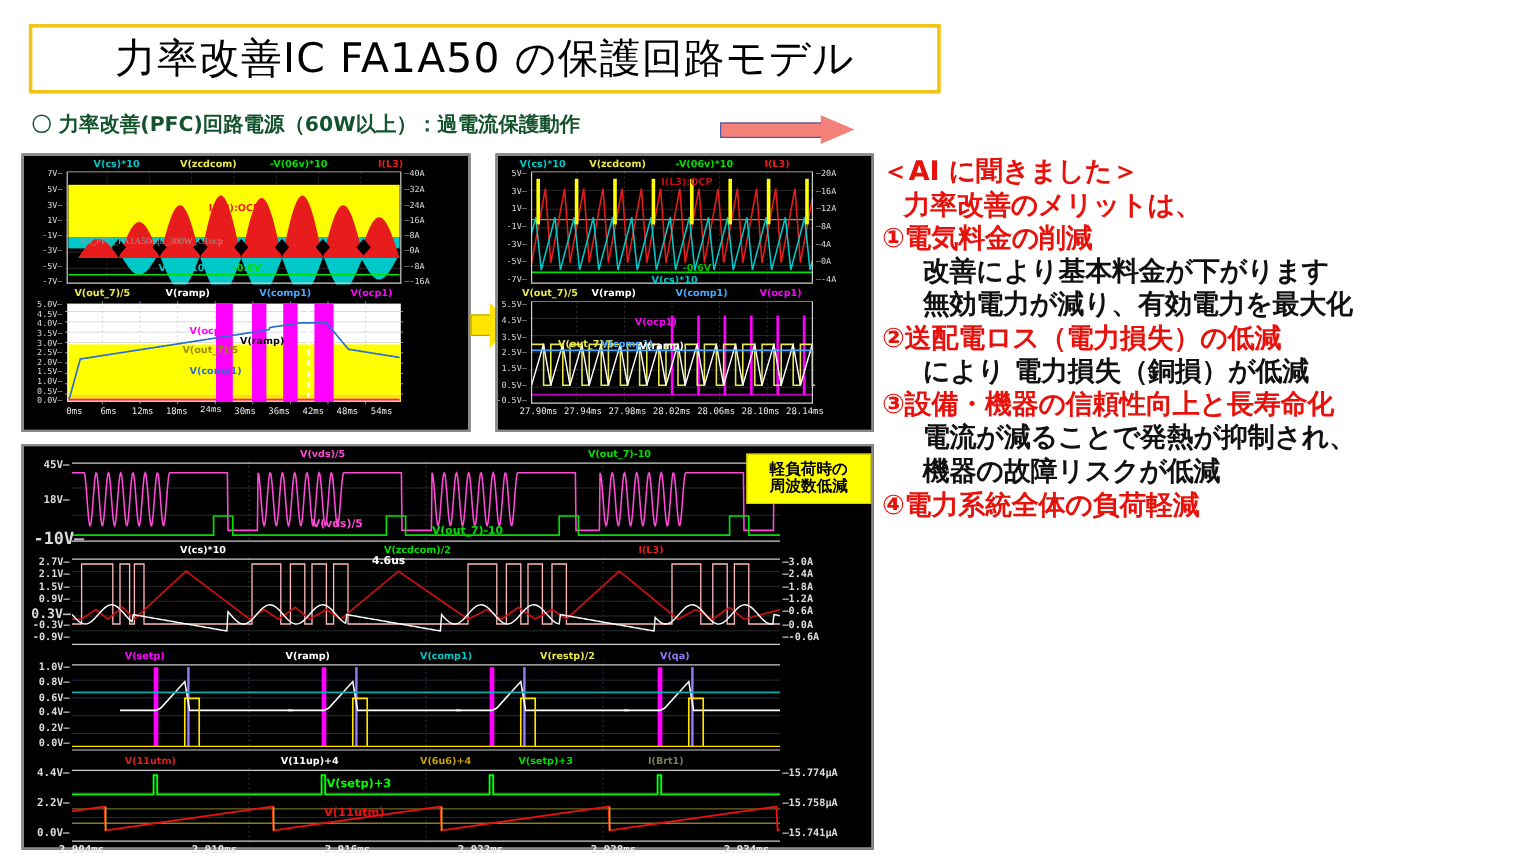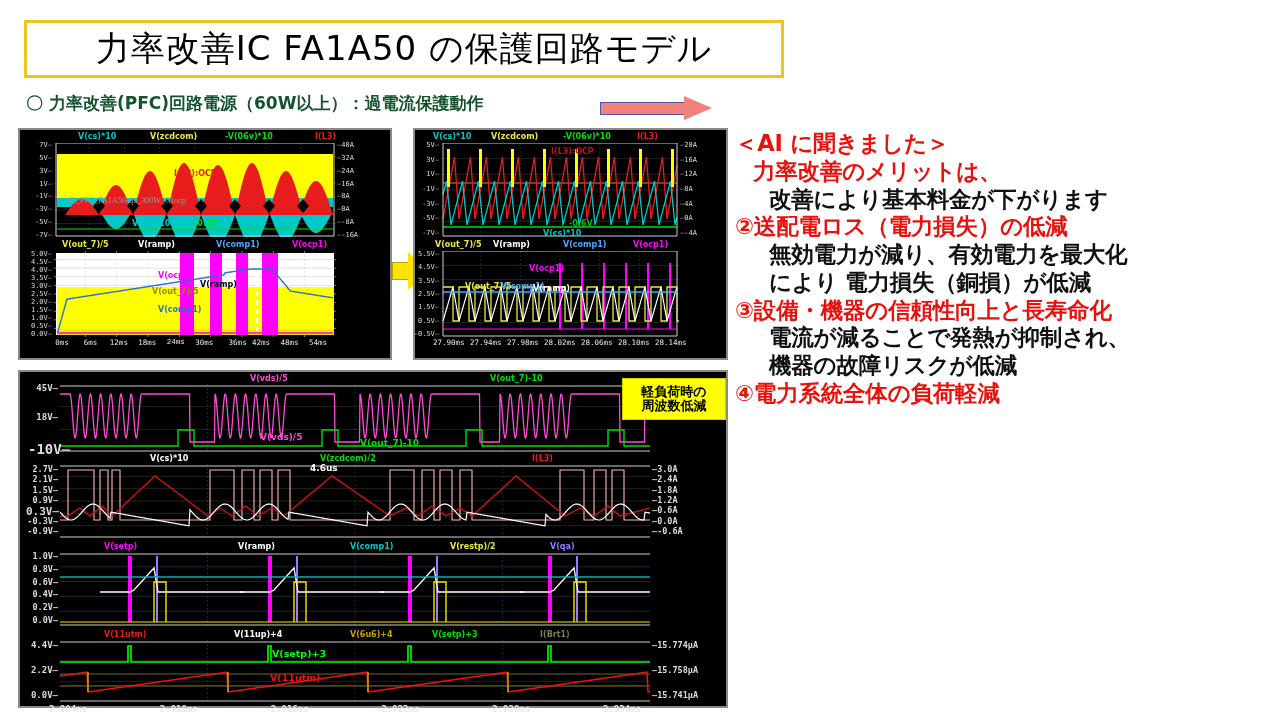--- a/index.html
+++ b/index.html
@@ -208,21 +208,21 @@
       <div class="axis-l" style="left:4px;top:176px;width:28px;">1.5V<span style="color:#aaa">–</span></div>
       <div class="axis-l" style="left:4px;top:184px;width:28px;">1.0V<span style="color:#aaa">–</span></div>
       <div class="axis-l" style="left:4px;top:192px;width:28px;">0.5V<span style="color:#aaa">–</span></div>
       <div class="axis-l" style="left:4px;top:200px;width:28px;">0.0V<span style="color:#aaa">–</span></div>
       <div class="axis-x" style="left:28px;top:208px;width:28px;text-align:center;">0ms</div>
       <div class="axis-x" style="left:56.44444444444444px;top:208px;width:28px;text-align:center;">6ms</div>
       <div class="axis-x" style="left:84.88888888888889px;top:208px;width:28px;text-align:center;">12ms</div>
       <div class="axis-x" style="left:113.33333333333333px;top:208px;width:28px;text-align:center;">18ms</div>
       <div class="axis-x" style="left:141.77777777777777px;top:208px;width:28px;text-align:center;font-family:Liberation Mono, monospace;">24ms</div>
       <div class="axis-x" style="left:170.22222222222223px;top:208px;width:28px;text-align:center;">30ms</div>
-      <div class="axis-x" style="left:198.66666666666666px;top:208px;width:28px;text-align:right;">36ms</div>
+      <div class="axis-x" style="left:198.66666666666666px;top:208px;width:28px;text-align:center;">36ms</div>
       <div class="axis-x" style="left:227.11111111111111px;top:208px;width:28px;text-align:center;">42ms</div>
       <div class="axis-x" style="left:255.55555555555554px;top:208px;width:28px;text-align:center;">48ms</div>
       <div class="axis-x" style="left:284px;top:208px;width:28px;text-align:center;">54ms</div>
       <div class="anno" style="left:138px;top:141px;color:#ff00ff;">V(ocp1)</div>
       <div class="anno" style="left:180px;top:150px;color:#000000;">V(ramp)</div>
       <div class="anno" style="left:132px;top:157px;color:#9a8a00;">V(out_7)/5</div>
       <div class="anno" style="left:138px;top:175px;color:#2a6fd0;">V(comp1)</div>
     </div>
 
   <div class="bigarrow">
@@ -461,23 +461,24 @@
     </div>
 
   <div class="callout">
     <span>軽負荷時の</span>
     <span>周波数低減</span>
   </div>
 
   <div class="rightcol" id="notes">
       <div class="rline red">＜AI に聞きました＞</div>
       <div class="rline red ind1">力率改善のメリットは、</div>
+      <div class="rline red">①電気料金の削減</div>
       <div class="rline blk ind2">改善により基本料金が下がります</div>
+      <div class="rline blk ind2">無効電力が減り、有効電力を最大化</div>
       <div class="rline red">②送配電ロス（電力損失）の低減</div>
-      <div class="rline blk ind2">無効電力が減り、有効電力を最大化</div>
       <div class="rline blk ind2">により 電力損失（銅損）が低減</div>
       <div class="rline red">③設備・機器の信頼性向上と長寿命化</div>
       <div class="rline blk ind2">電流が減ることで発熱が抑制され、</div>
       <div class="rline blk ind2">機器の故障リスクが低減</div>
       <div class="rline red">④電力系統全体の負荷軽減</div>
     </div>
 
 </div>
 
 </body></html>

